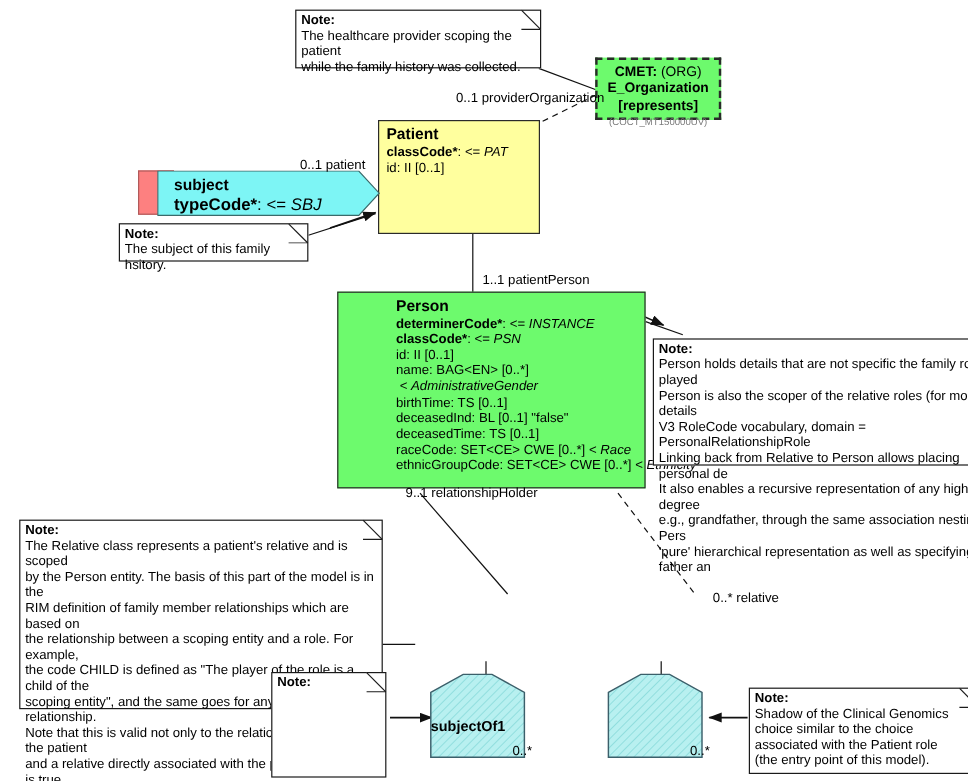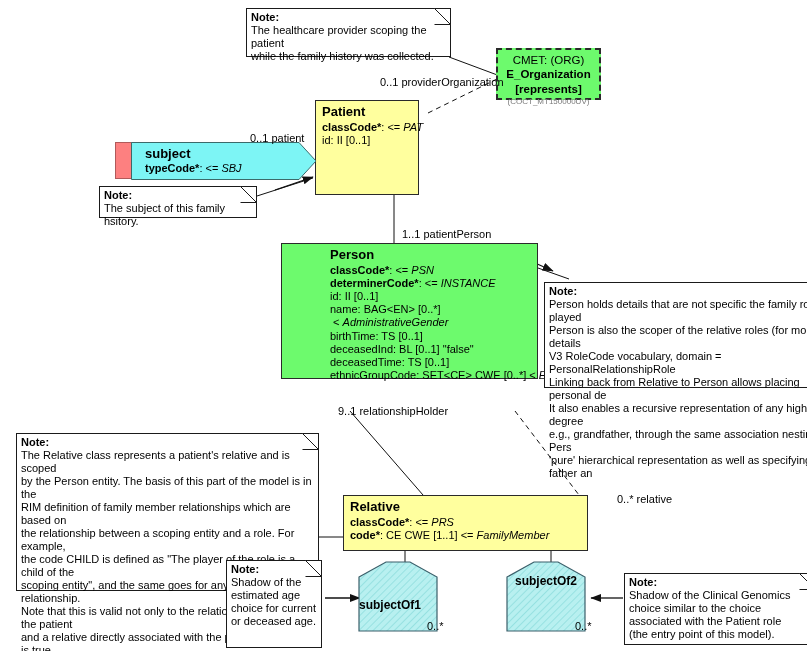--- a/index.html
+++ b/index.html
@@ -58,37 +58,37 @@
     background:#6dfa6d;
     border:2px dashed #2a2a2a;
     box-sizing:border-box;
     text-align:center;
     font-weight:bold;
     font-size:11.5px;
     line-height:1.25;
     padding-top:3px;
     z-index:5;
   }
-  .cmet .cm1 b{font-weight:normal;}
+  .cmet .cm1 b{font-weight:bold;}
   .cmet .cmid{
     display:block;font-weight:normal;font-size:8px;color:#7a7a7a;
     letter-spacing:0px;margin-top:1px;
     font-family:"Liberation Sans", sans-serif;
   }
 
   
   .assoc{
     position:absolute;z-index:5;
   }
   .assoc .chev-svg{position:absolute;left:0;top:0;}
   .assoc .atext{
     position:absolute;left:14px;top:4px;line-height:1.25;
   }
   .assoc .aname{font-weight:bold;font-size:13px;display:block;}
-  .assoc .aattr{font-size:11px;display:block;}
+  .assoc .aattr{font-size:14px;display:block;}
   .redbox{
     position:absolute;background:#fd8080;border:1px solid #b05a5a;
     box-sizing:border-box;z-index:4;
   }
 
   
   .choice{position:absolute;z-index:5;}
   .choice .clabel{
     position:absolute;left:0;top:12px;width:100%;
     text-align:center;font-weight:bold;font-size:12px;
@@ -195,24 +195,20 @@
 (the role).</span>
     <svg class="foldline" viewBox="0 0 17 17">
       <path d="M0.5,0.5 L16.5,16.5 L0.5,16.5 z" fill="#fff" stroke="none"></path>
       <path d="M16.5,16.5 L0.5,16.5" stroke="#1a1a1a" stroke-width="1" fill="none"></path>
       <path d="M0.5,0.5 L16.5,16.5" stroke="#1a1a1a" stroke-width="1" fill="none"></path>
     </svg>
   </div>
 
   <div class="note" style="left:213px;top:560px;width:96px;height:88px;">
     <span class="note-title">Note:</span>
-    <span class="note-body">Shadow of the
-estimated age
-choice for current
-or deceased age.</span>
     <svg class="foldline" viewBox="0 0 17 17">
       <path d="M0.5,0.5 L16.5,16.5 L0.5,16.5 z" fill="#fff" stroke="none"></path>
       <path d="M16.5,16.5 L0.5,16.5" stroke="#1a1a1a" stroke-width="1" fill="none"></path>
       <path d="M0.5,0.5 L16.5,16.5" stroke="#1a1a1a" stroke-width="1" fill="none"></path>
     </svg>
   </div>
 
   <div class="note" style="left:611px;top:573px;width:192px;height:72px;">
     <span class="note-title">Note:</span>
     <span class="note-body">Shadow of the Clinical Genomics
@@ -229,65 +225,58 @@
   <div class="cmet" style="left:483px;top:48px;width:105px;height:52px;">
     <span class="cm1">
       <b>CMET:</b>
       <span style="font-weight:normal">(ORG)</span>
     </span>
     <span style="display:block;">E_Organization</span>
     <span style="display:block;">[represents]</span>
     <span class="cmid">(COCT_MT150000UV)</span>
   </div>
 
-  <div class="clsbox yellow" style="left:302px;top:100px;width:104px;height:95px;">
+  <div class="clsbox yellow" style="left:302px;top:100px;width:135px;height:95px;">
     <span class="cname">Patient</span>
     <span class="attr"><b>classCode*</b>: &lt;= <i>PAT</i></span>
     <span class="attr">id: II [0..1]</span>
   </div>
 
   <div class="redbox" style="left:102px;top:142px;width:30px;height:37px;"></div>
 
   <div class="assoc" style="left:118px;top:142px;width:186px;height:28px;">
     <svg class="chev-svg" width="186" height="38" viewBox="0 0 186 38">
       <path d="M0.5,0.5 L168,0.5 L185,19 L168,37.5 L0.5,37.5 z" fill="#7df5f5" stroke="#3b6a6a" stroke-width="1"></path>
     </svg>
     <div class="atext">
       <span class="aname">subject</span>
       <span class="aattr"><b>typeCode*</b>: &lt;= <i>SBJ</i></span>
     </div>
   </div>
 
-  <div class="clsbox green" style="left:268px;top:243px;width:257px;height:136px;padding-left:48px;">
+  <div class="clsbox green" style="left:268px;top:243px;width:257px;height:164px;padding-left:48px;">
     <span class="cname">Person</span>
+    <span class="attr"><b>determinerCode*</b>: &lt;= <i>INSTANCE</i></span>
     <span class="attr"><b>classCode*</b>: &lt;= <i>PSN</i></span>
-    <span class="attr"><b>determinerCode*</b>: &lt;= <i>INSTANCE</i></span>
     <span class="attr">id: II [0..1]</span>
     <span class="attr">name: BAG&lt;EN&gt; [0..*]</span>
     <span class="attr"> &lt; <i>AdministrativeGender</i></span>
     <span class="attr">birthTime: TS [0..1]</span>
     <span class="attr">deceasedInd: BL [0..1] "false"</span>
     <span class="attr">deceasedTime: TS [0..1]</span>
+    <span class="attr">raceCode: SET&lt;CE&gt; CWE [0..*] &lt; <i>Race</i></span>
     <span class="attr">ethnicGroupCode: SET&lt;CE&gt; CWE [0..*] &lt; <i>Ethnicity</i></span>
   </div>
 
-  <div class="clsbox yellow2" style="left:330px;top:495px;width:245px;height:56px;">
-    <span class="cname">Relative</span>
-    <span class="attr"><b>classCode*</b>: &lt;= <i>PRS</i></span>
-    <span class="attr"><b>code*</b>: CE CWE [1..1] &lt;= <i>FamilyMember</i></span>
-  </div>
 
   <div class="choice" style="left:346px;top:586px;width:58px;height:69px;">
     <span class="clabel">subjectOf1</span>
-  </div>
-  <div class="choice" style="left:494px;top:562px;width:78px;height:69px;">
-    <span class="clabel">subjectOf2</span>
   </div>
 
   <div class="elabel" style="left:367px;top:76px;">0..1 providerOrganization</div>
   <div class="elabel" style="left:237px;top:132px;">0..1 patient</div>
   <div class="elabel" style="left:389px;top:228px;">1..1 patientPerson</div>
   <div class="elabel" style="left:325px;top:405px;">9..1 relationshipHolder</div>
-  <div class="elabel" style="left:604px;top:493px;">0..* relative</div>
+  <div class="elabel" style="left:581px;top:493px;">0..* relative</div>
   <div class="elabel" style="left:414px;top:620px;">0..*</div>
   <div class="elabel" style="left:562px;top:620px;">0..*</div>
 
 </div>
 
 </body></html>

